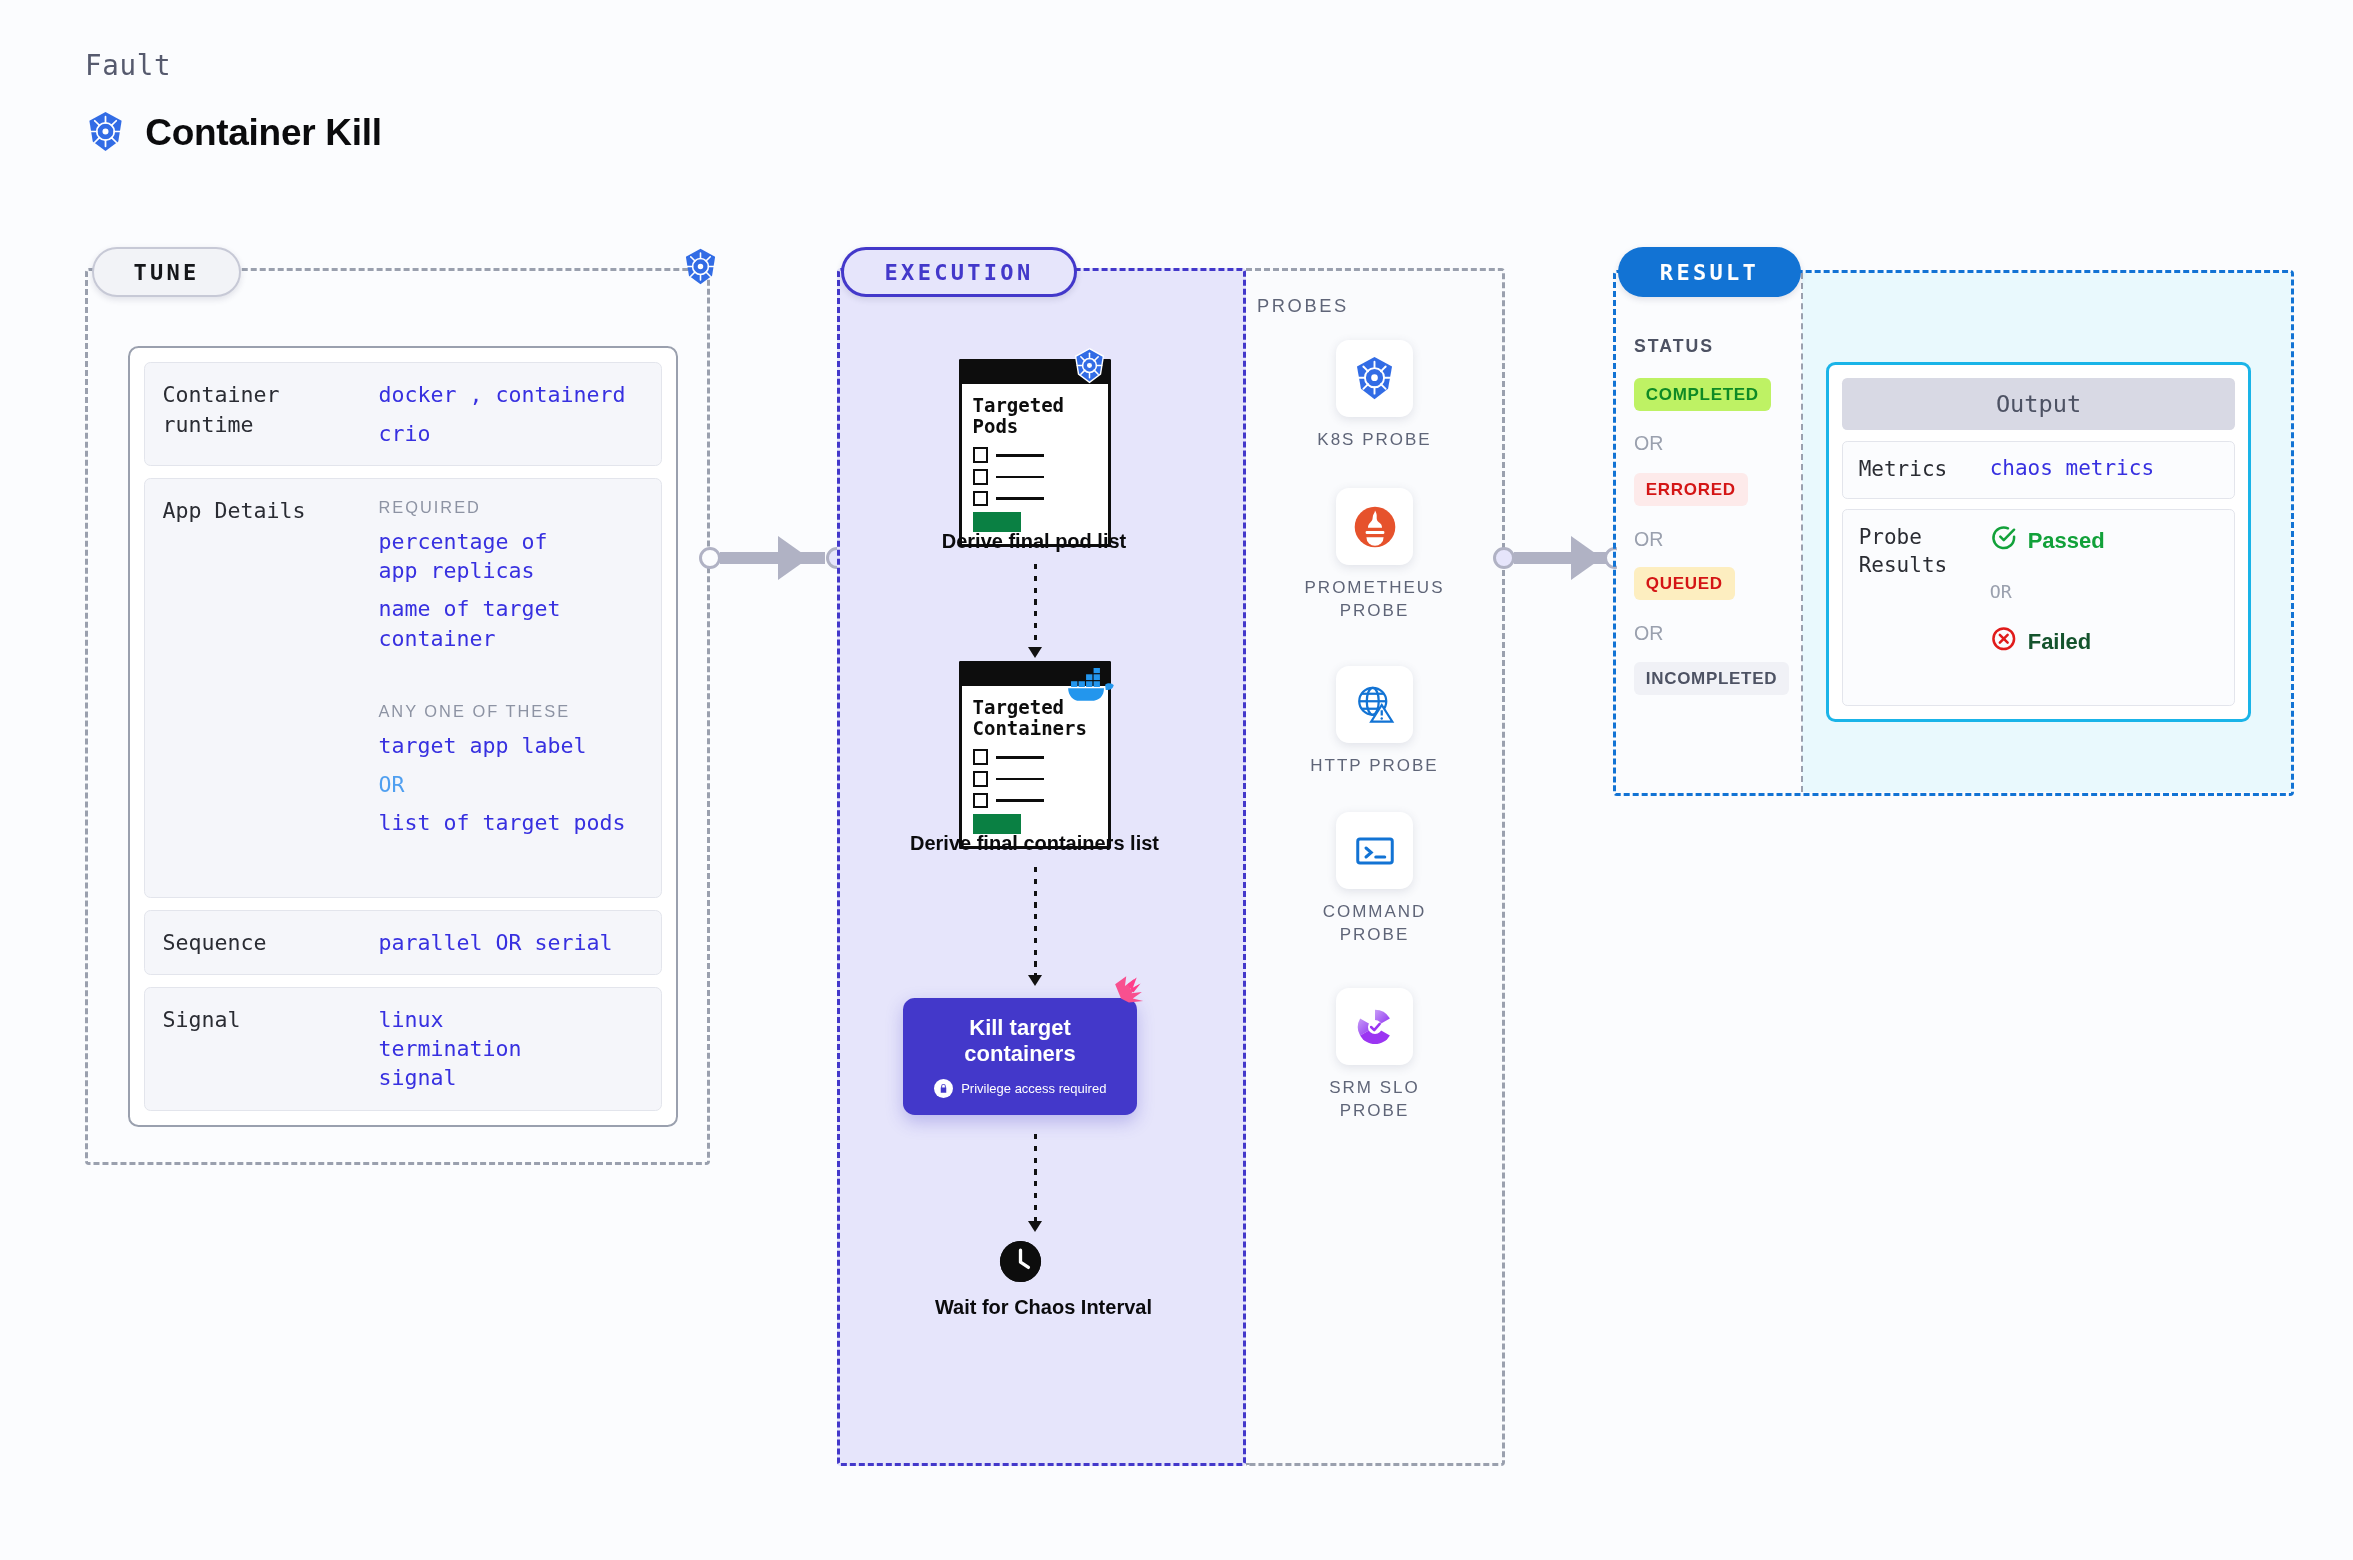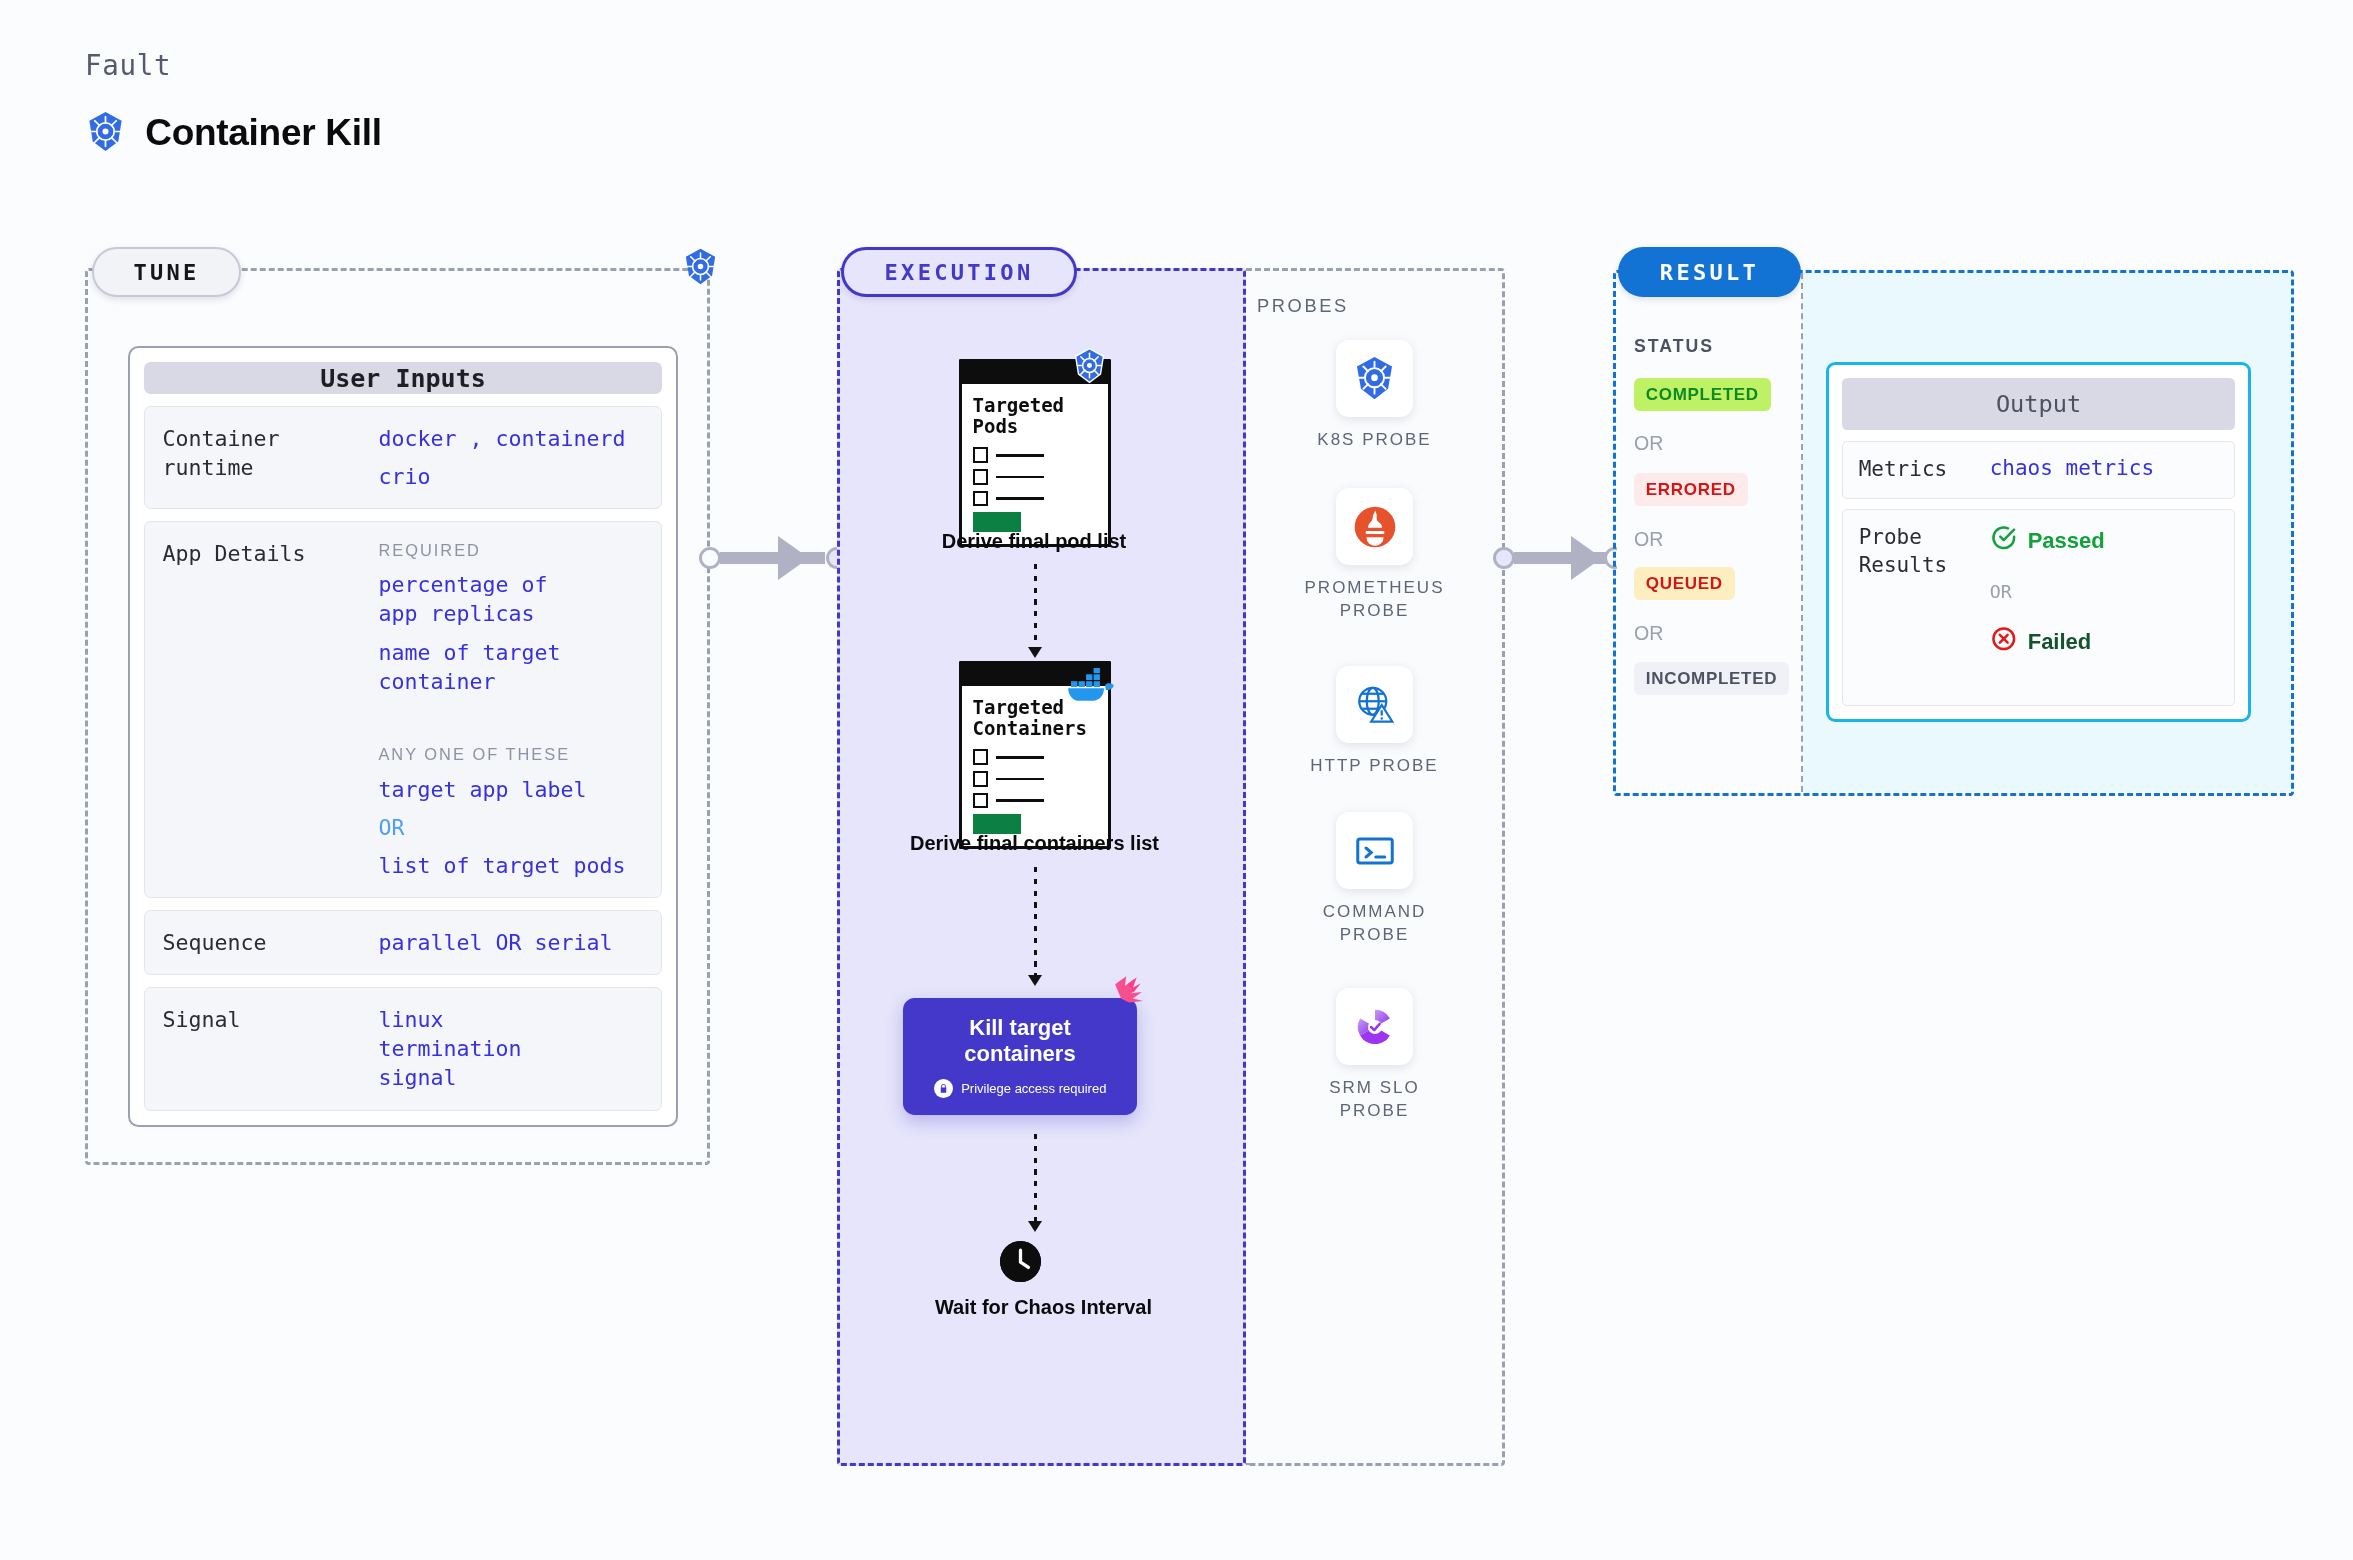--- a/index.html
+++ b/index.html
@@ -261,21 +261,20 @@
           <line x1="45" y1="32" x2="54" y2="32"></line>
         <line x1="16" y1="16" x2="23" y2="23"></line>
           <line x1="41" y1="41" x2="48" y2="48"></line>
         <line x1="48" y1="16" x2="41" y2="23"></line>
           <line x1="23" y1="41" x2="16" y2="48"></line>
       </g>
     </svg>
   </div>
 
   <div class="card-outer">
-    <div class="card-header">User Inputs</div>
 
     <div class="row-box">
       <div class="row-key">Container<br>runtime</div>
       <div class="row-val">
         <span>docker , containerd</span>
         <span>crio</span>
       </div>
     </div>
 
     <div class="row-box" style="flex:1;">

